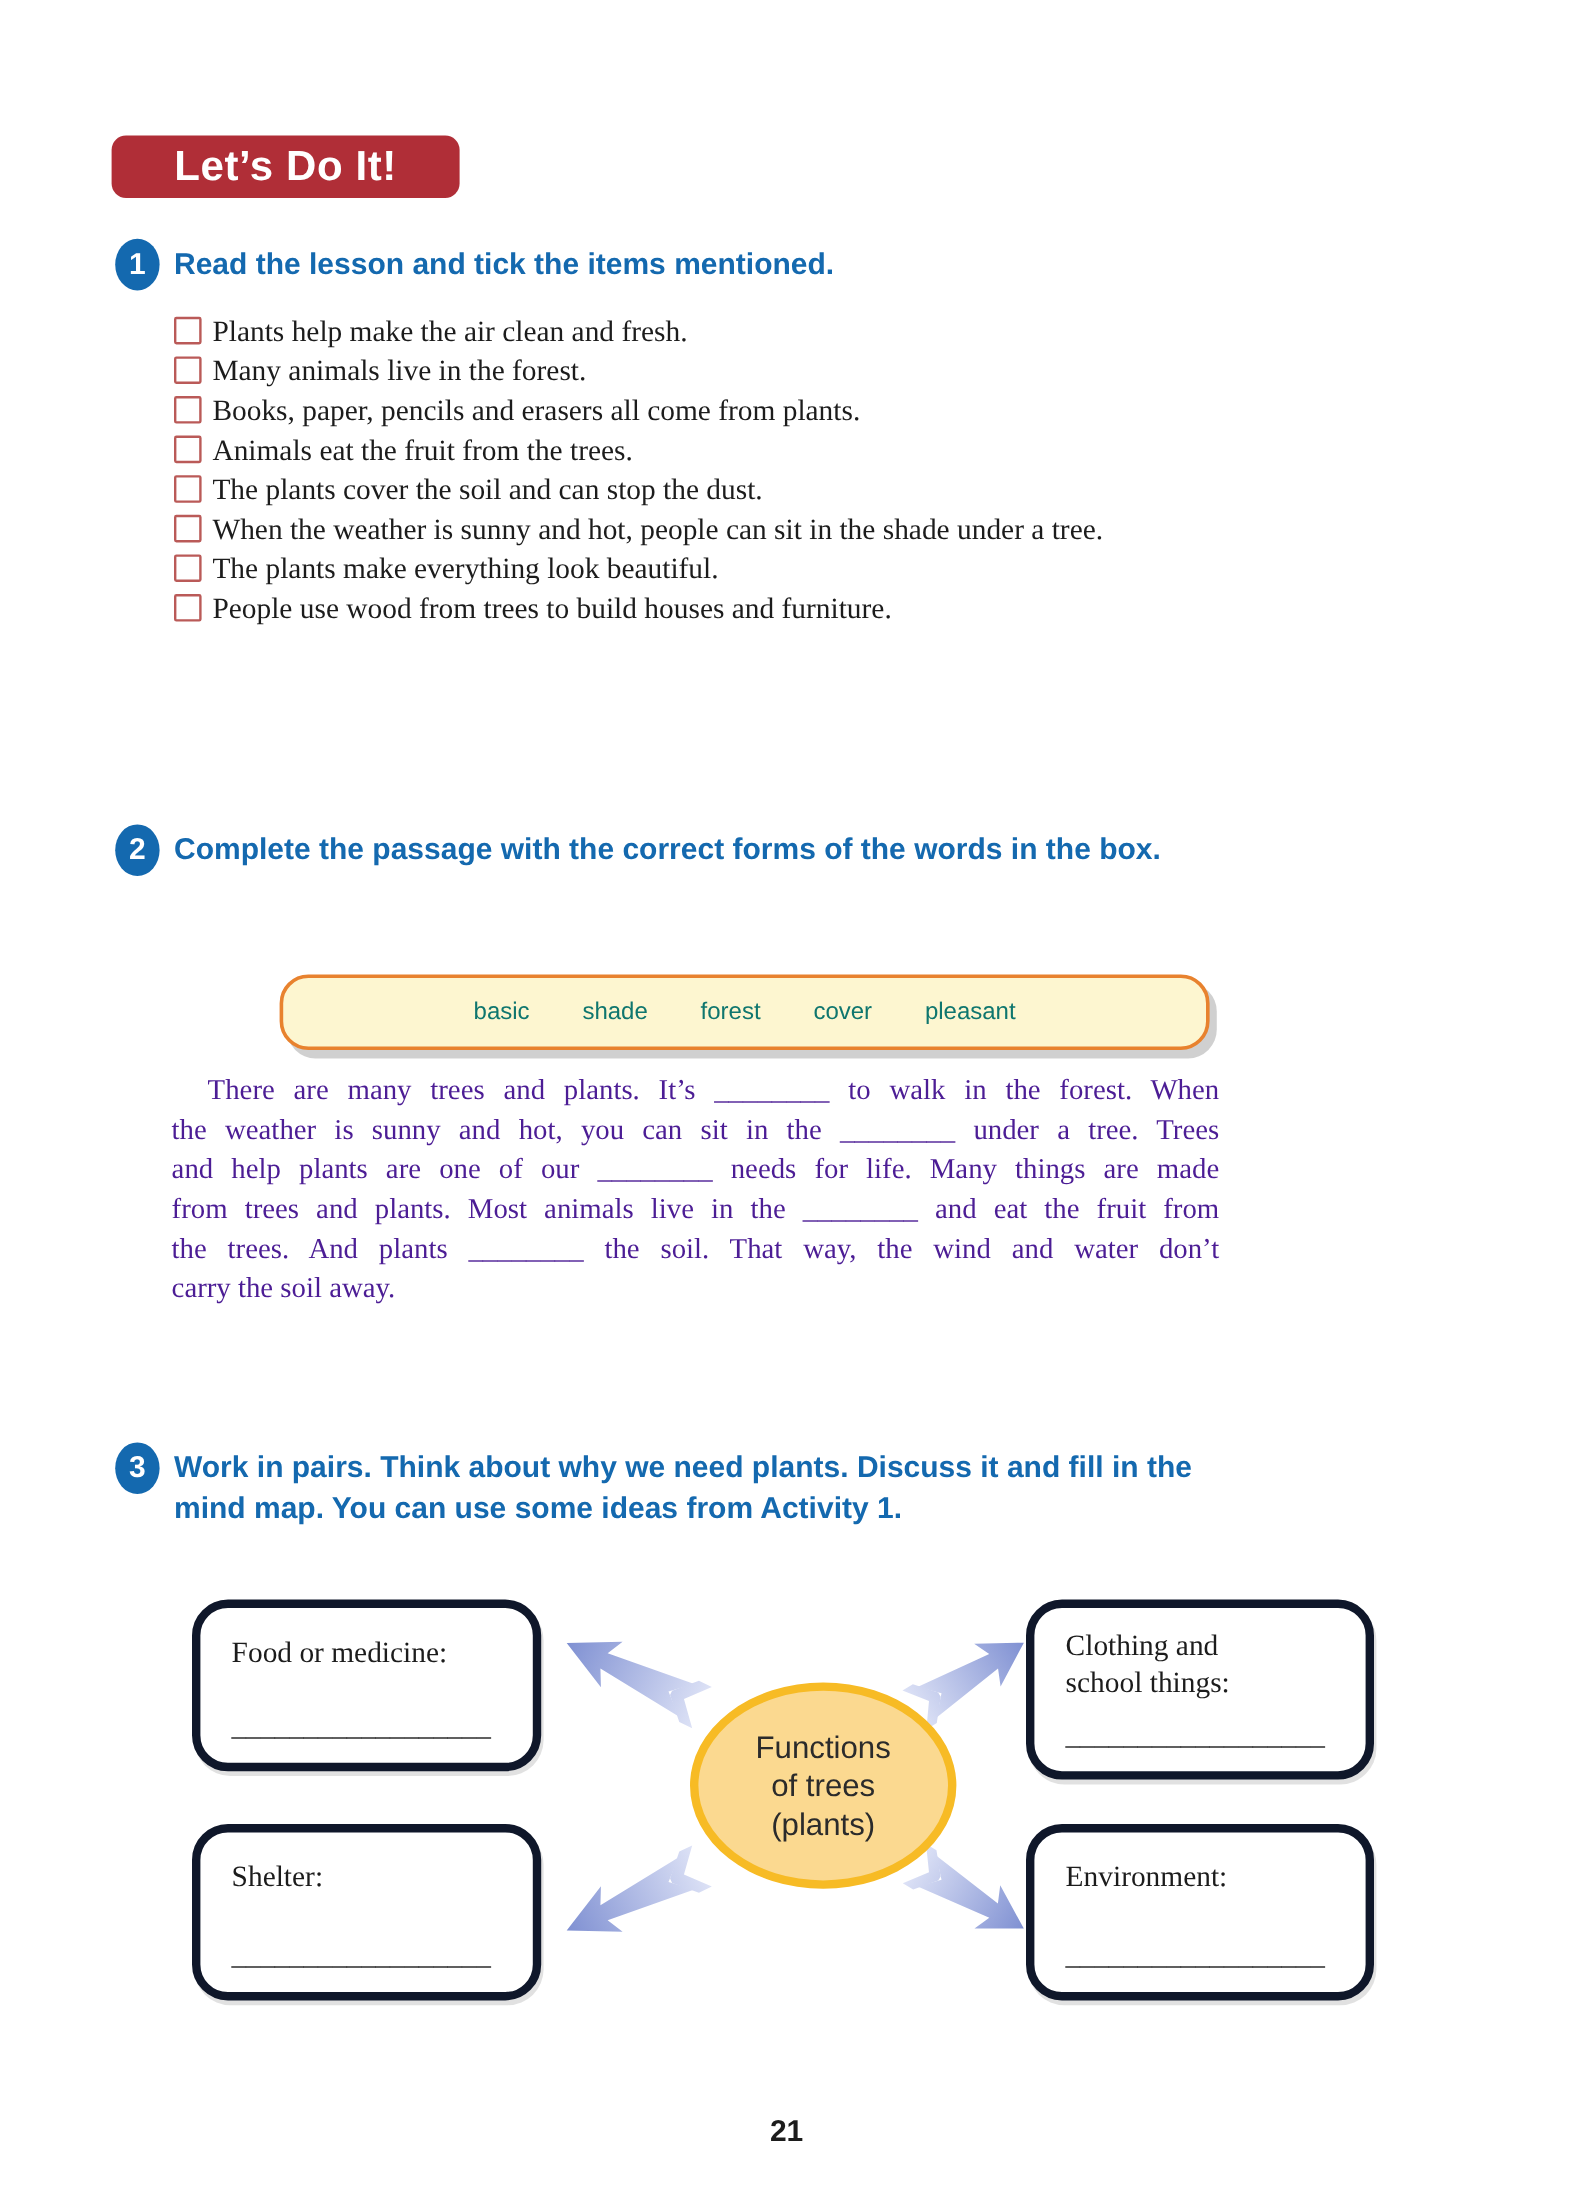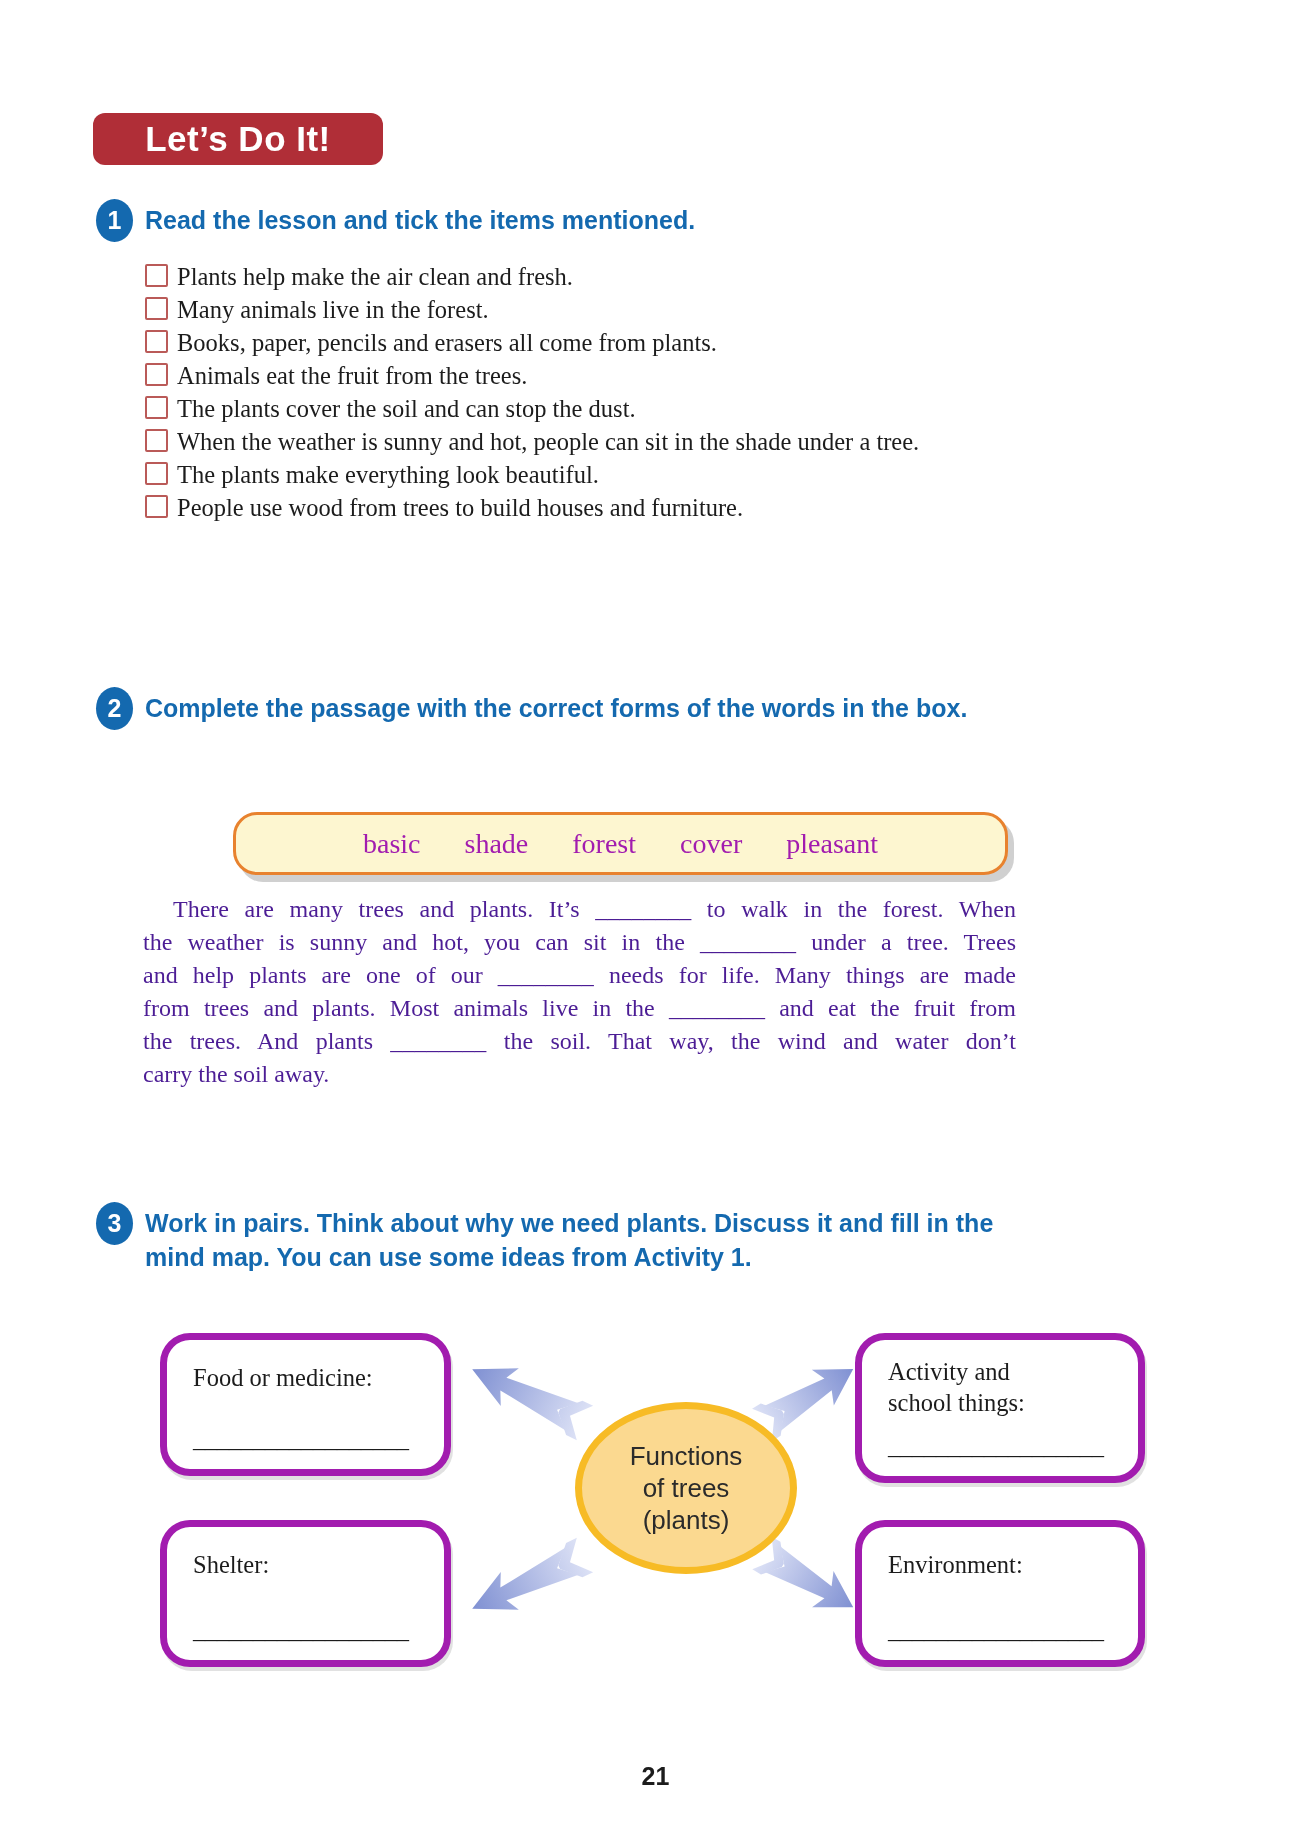--- a/index.html
+++ b/index.html
@@ -62,39 +62,39 @@
   .word-box {
     position: absolute; left: 233px; top: 812px;
     width: 775px; height: 63px;
     background: #FDF6D0;
     border: 3.5px solid #E8822E;
     border-radius: 24px;
     box-shadow: 6px 7px 0 rgba(150,150,150,0.45);
     display: flex; align-items: center; justify-content: center; gap: 44px;
   }
   .word-box .word {
-    font-family: Liberation Serif, serif;
-    font-size: 28px; color: #a21caf;
+    font-family: Liberation Sans, sans-serif;
+    font-size: 20px; color: #0f766e;
   }
 
   
   .passage { position: absolute; left: 143px; top: 893px; width: 873px; }
   .p-line {
     font-size: 24px; line-height: 33px; color: #4c1d95;
     text-align: justify; text-align-last: justify;
   }
   .p-first { text-indent: 30px; }
   .p-last { text-align: left; text-align-last: auto; }
 
   
   .mindmap { position: absolute; left: 0; top: 1333px; width: 1311px; height: 360px; }
   .mm-box {
     position: absolute;
     background: #ffffff;
-    border: 7px solid #a21caf;
+    border: 7px solid #0f172a;
     border-radius: 30px;
     box-shadow: 2px 4px 0 rgba(170,170,170,0.35);
     display: flex; flex-direction: column; justify-content: space-between;
     padding: 22px 26px 16px 26px;
   }
   .mm-label { font-size: 24.5px; color: #1c1c1c; line-height: 31px; }
   .mm-label.narrow { width: 180px; }
   .mm-blank { font-size: 24px; color: #1c1c1c; }
   #mm-tl { left: 160px; top: 0px;   width: 291px; height: 143px; }
   #mm-tr { left: 855px; top: 0px;   width: 290px; height: 150px; padding-top: 16px; }
@@ -217,21 +217,21 @@
       <use href="#arrow-shape" transform="translate(585,222) rotate(154.5) scale(1.19,1)"></use>
       <use href="#arrow-shape" transform="translate(762,220) rotate(30.7) scale(1.01,1)"></use>
     </svg>
 
     <div class="mm-box" id="mm-tl">
       <div class="mm-label">Food or medicine:</div>
       <div class="mm-blank">__________________</div>
     </div>
 
     <div class="mm-box" id="mm-tr">
-      <div class="mm-label narrow">Activity and school things:</div>
+      <div class="mm-label narrow">Clothing and school things:</div>
       <div class="mm-blank">__________________</div>
     </div>
 
     <div class="mm-box" id="mm-bl">
       <div class="mm-label">Shelter:</div>
       <div class="mm-blank">__________________</div>
     </div>
 
     <div class="mm-box" id="mm-br">
       <div class="mm-label">Environment:</div>

